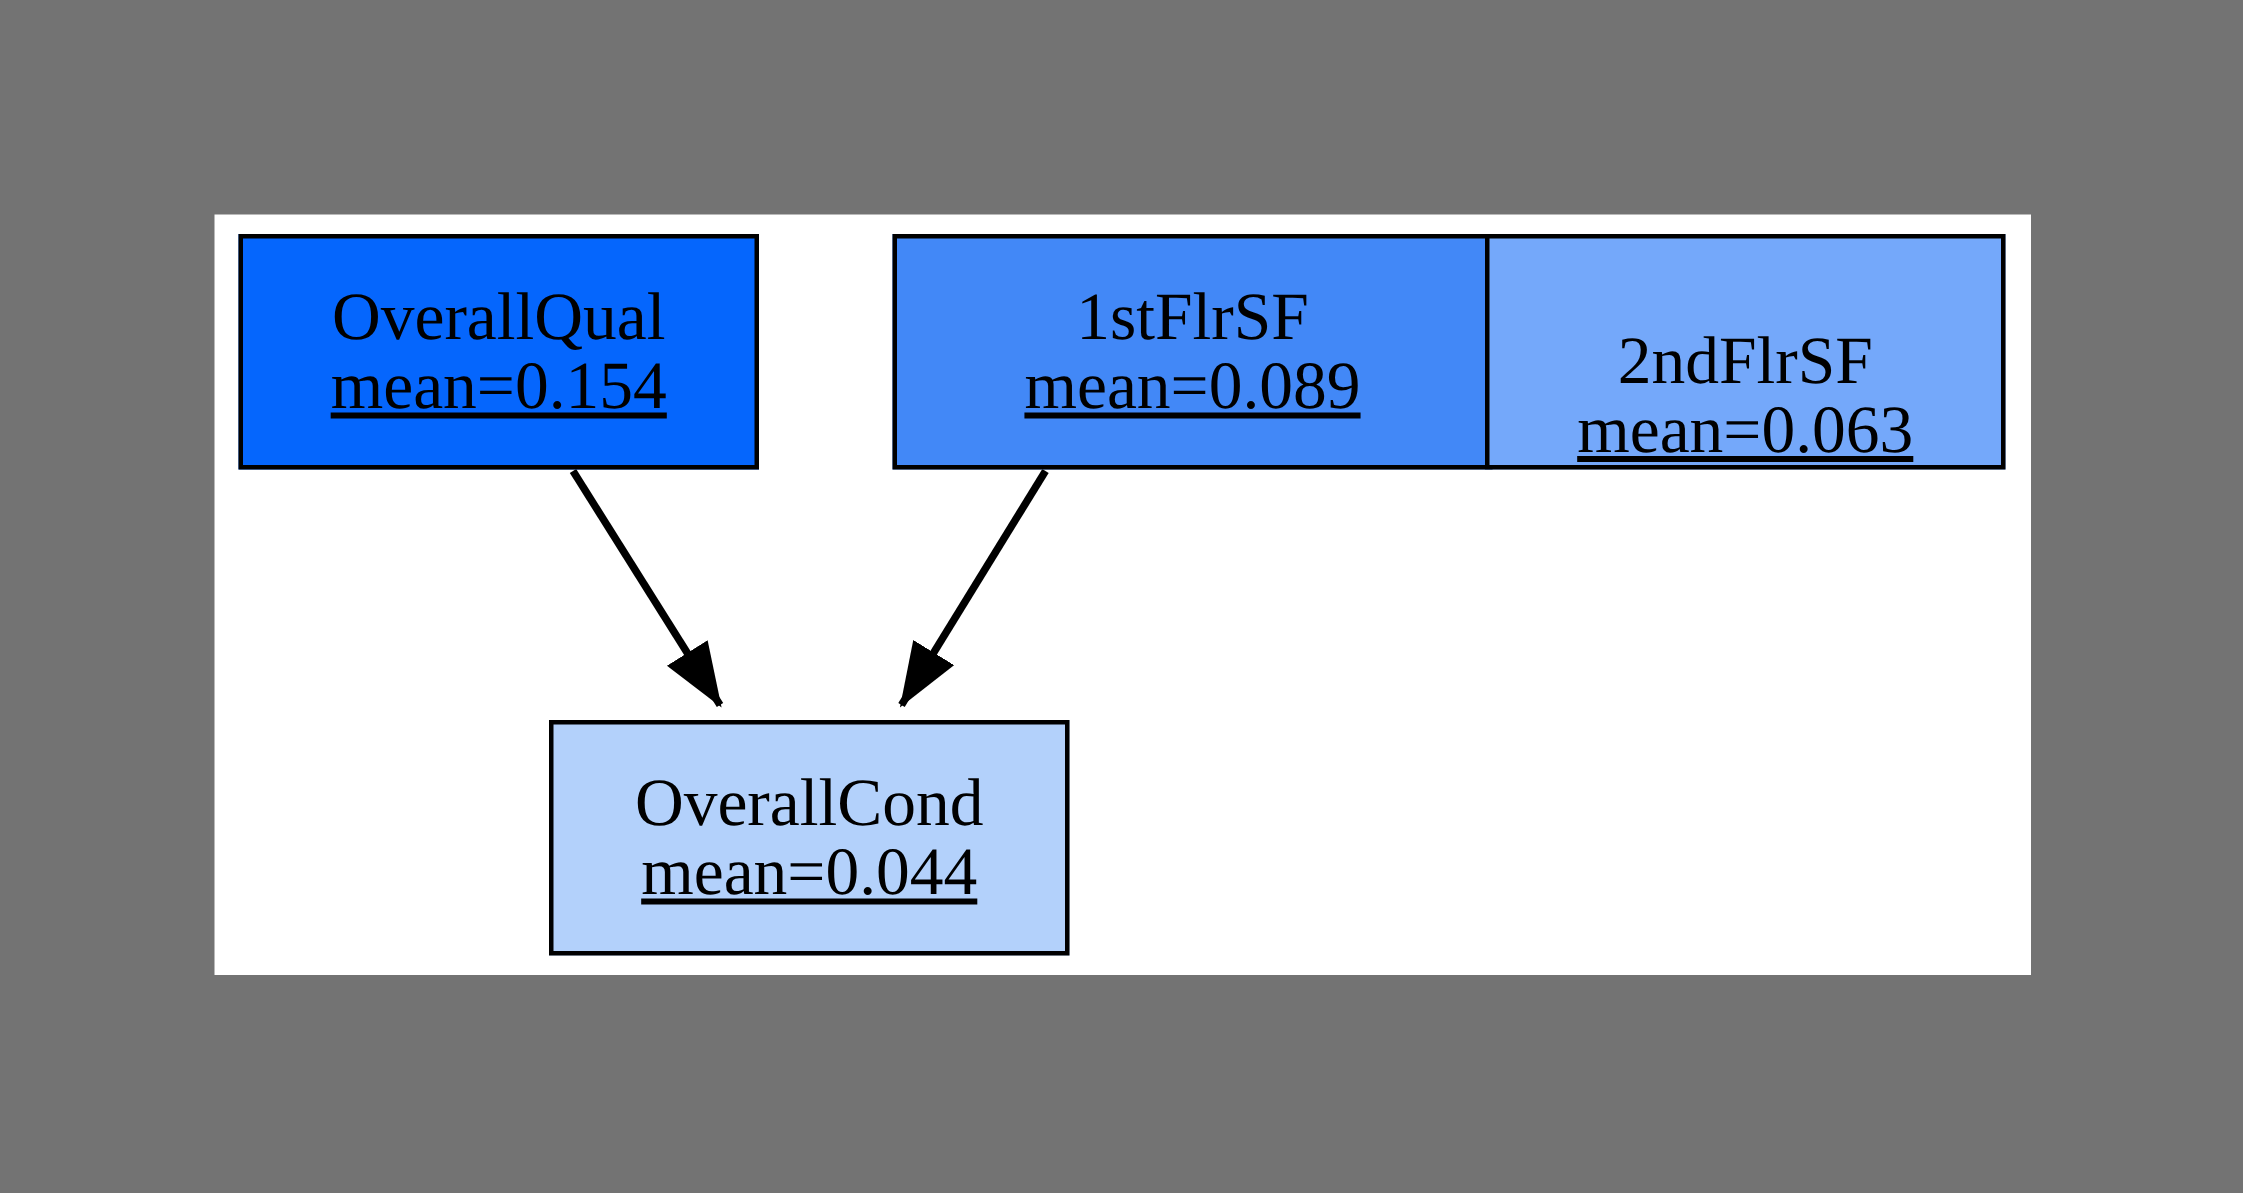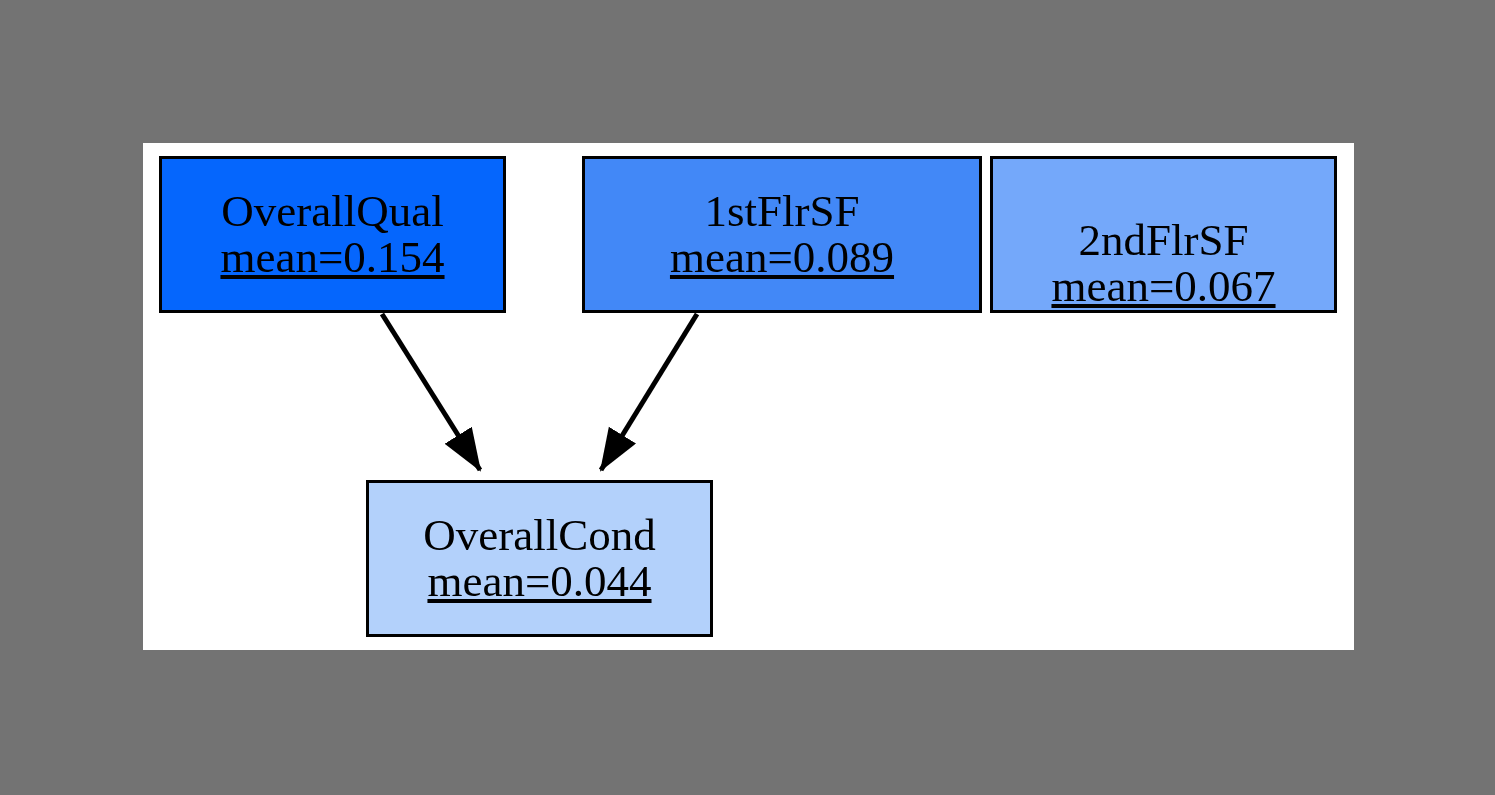--- a/index.html
+++ b/index.html
@@ -47,21 +47,21 @@
   }
   .node .label-name {
     display: block;
   }
   .node .label-stat {
     display: block;
     text-decoration: underline;
   }
   
   #node-overallqual { left: 16px;   top: 13px;  width: 347px; height: 157px; }
-  #node-1stflrsf    { left: 439px;  top: 13px;  width: 400px; height: 157px; }
+  #node-1stflrsf    { left: 452px;  top: 13px;  width: 400px; height: 157px; }
   #node-2ndflrsf    { left: 847px;  top: 13px;  width: 347px; height: 157px; }
   #node-overallcond { left: 223px;  top: 337px; width: 347px; height: 157px; }
 </style>
 </head>
 <body style="background: rgb(0, 0, 0);">
 
 <div id="root" style="background: #737373;">
   <div id="canvas" style="background: rgb(255, 255, 255);">
 
     <svg id="edge-layer" viewBox="0 0 1211 507">
@@ -79,21 +79,21 @@
       <span class="label-stat">mean=0.154</span>
     </div>
 
     <div class="node" id="node-1stflrsf" style="background-color: rgb(66, 136, 247); border-color: rgb(0, 0, 0);">
       <span class="label-name">1stFlrSF</span>
       <span class="label-stat">mean=0.089</span>
     </div>
 
     <div class="node" id="node-2ndflrsf" style="background-color: rgb(116, 168, 250); border-color: rgb(0, 0, 0); justify-content: flex-end;">
       <span class="label-name">2ndFlrSF</span>
-      <span class="label-stat">mean=0.067</span>
+      <span class="label-stat">mean=0.063</span>
     </div>
 
     <div class="node" id="node-overallcond" style="background-color: rgb(179, 209, 251); border-color: rgb(0, 0, 0);">
       <span class="label-name">OverallCond</span>
       <span class="label-stat">mean=0.044</span>
     </div>
 
   </div>
 </div>
 

